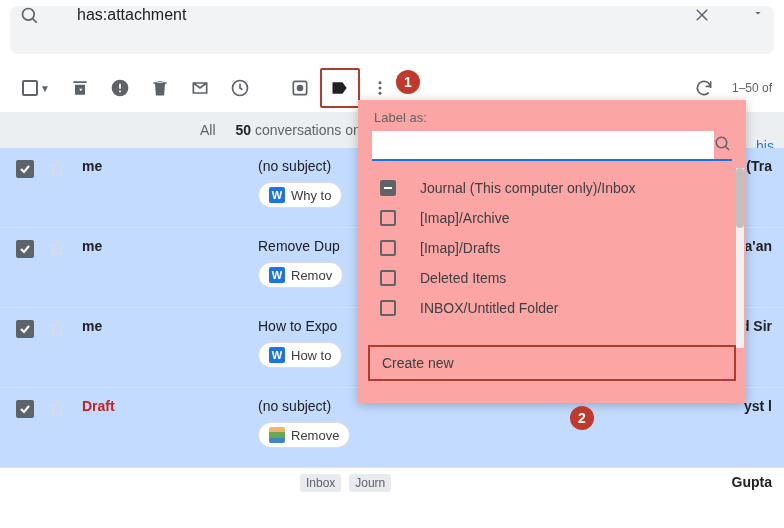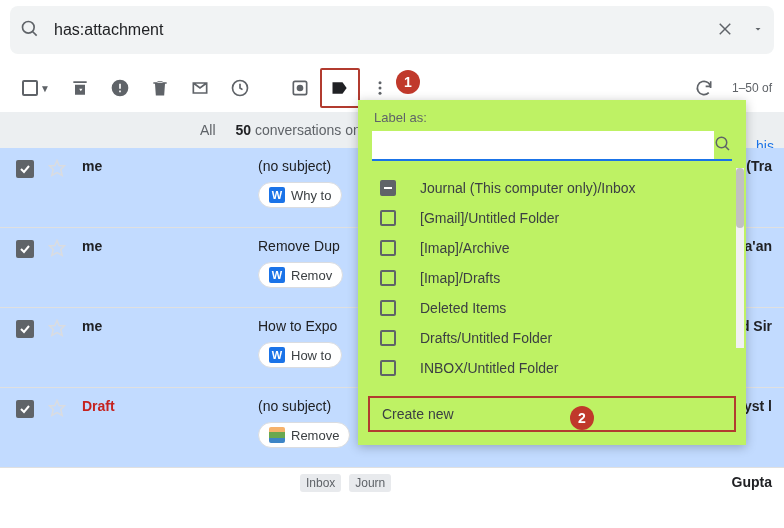--- a/index.html
+++ b/index.html
@@ -1,19 +1,19 @@
 <!DOCTYPE html>
 <html><head>
 <meta charset="utf-8">
 <style>
   * { box-sizing: border-box; margin: 0; padding: 0; font-family: Arial, Helvetica, sans-serif; }
   body { width: 784px; height: 528px; overflow: hidden; background: #fff; color: #202124; font-size: 14px; position: relative; }
 
   
-  .search-bar { display:flex; align-items:center; height:48px; background:#f1f3f4; border-radius:8px; margin:6px 10px 10px 10px; padding:0 10px; }
+  .search-bar { display:flex; align-items:flex-start; height:48px; background:#f1f3f4; border-radius:8px; margin:6px 10px 10px 10px; padding:0 10px;gap:23px; }
   .search-bar .sicon { color:#5f6368; margin-right:14px; }
   .search-bar input { flex:1; border:none; background:transparent; font-size:16px; color:#202124; outline:none; }
   .search-bar .clear { color:#5f6368; margin-right:18px; }
   .search-bar .caret { color:#5f6368; }
 
   
   .toolbar { display:flex; align-items:center; height:48px; padding:0 12px; position:relative; }
   .toolbar .tbtn { width:40px; height:40px; display:flex; align-items:center; justify-content:center; color:#5f6368; position:relative;}
   .toolbar .sel { display:flex; align-items:center; gap:2px; width:48px; }
   .toolbar .sel .box { width:16px; height:16px; border:2px solid #5f6368; border-radius:2px; }
@@ -40,33 +40,33 @@
   .row .subj { margin-bottom:8px; white-space:nowrap; overflow:hidden; }
   .row .chip { display:inline-flex; align-items:center; gap:6px; border:1px solid #dadce0; border-radius:14px; padding:4px 10px; font-size:13px; color:#3c4043; background:#fff;}
   .row .chip .w { background:#1a73e8; color:#fff; width:16px; height:16px; border-radius:2px; display:flex; align-items:center; justify-content:center; font-size:11px; font-weight:bold;}
   .row .chip .sq { width:16px; height:16px; border-radius:2px; background:linear-gradient(#f6b26b 33%, #6aa84f 33% 66%, #3d85c6 66%); }
   .row .tail { position:absolute; right:12px; top:10px; font-weight:600; white-space:nowrap;}
 
   .labels-line { padding:6px 0 6px 300px; background:#fff;}
   .lbl { display:inline-block; background:#e8eaed; color:#5f6368; border-radius:3px; padding:2px 6px; font-size:12px; margin-right:4px;}
 
   
-  .dd { position:absolute; left:358px; top:100px; width:388px; background:#bef264; box-shadow:0 2px 10px rgba(0,0,0,0.25); z-index:20; padding:10px 0 8px 0;}
+  .dd { position:absolute; left:358px; top:100px; width:388px; background:#fca5a5; box-shadow:0 2px 10px rgba(0,0,0,0.25); z-index:20; padding:10px 0 8px 0;}
   .dd .title { padding:0 16px 6px 16px; color:#5f6368; font-size:13px;}
   .dd .srch { margin:0 14px 8px 14px; display:flex; align-items:center; border-bottom:2px solid #1a73e8; }
   .dd .srch input { flex:1; border:none; outline:none; font-size:14px; padding:6px 0; }
   .dd .srch .mg { color:#5f6368; }
   .dd .opts { padding:4px 0;}
   .dd .opt { display:flex; align-items:center; gap:24px; padding:7px 22px; color:#3c4043; font-size:14px;}
   .dd .opt .cb { width:16px; height:16px; border:2px solid #5f6368; border-radius:2px; flex-shrink:0;}
   .dd .opt .cb.ind { background:#5f6368; display:flex; align-items:center; justify-content:center;}
   .dd .opt .cb.ind::after { content:""; width:8px; height:2px; background:#fff;}
   .dd .footer { padding-top:4px;}
   .dd .fopt { padding:10px 22px; font-size:14px; color:#3c4043;}
-  .dd .create { border:2px solid #b23b2f; margin:5px 10px; padding:8px 12px;}
+  .dd .create { border:2px solid #b23b2f; margin:14px 10px; padding:8px 12px;}
   .dd .scrolltrack { position:absolute; right:2px; top:68px; width:8px; height:180px; background:#f1f1f1;}
   .dd .scrollthumb { position:absolute; right:2px; top:68px; width:8px; height:60px; background:#c1c1c1; border-radius:4px;}
 
   
   .bubble { position:absolute; width:24px; height:24px; background:#c0392b; color:#fff; border-radius:50%; display:flex; align-items:center; justify-content:center; font-weight:bold; font-size:14px; z-index:30;}
   .b1 { left:396px; top:70px;}
   .b2 { left:570px; top:406px;}
 
   .link { color:#1a73e8; }
   .cutright { position:absolute; right:0; top:132px; width:32px; height:30px; background:#eceff1;}
@@ -260,37 +260,29 @@
           <line x1="20" y1="20" x2="15" y2="15"></line>
         </svg></span>
   </div>
   <div class="opts">
     <div class="opt">
         <span class="cb ind"></span>
         <span>Journal (This computer only)/Inbox</span>
       </div>
     <div class="opt">
         <span class="cb"></span>
-        <span>[Gmail]/Untitled Folder</span>
-      </div>
-    <div class="opt">
-        <span class="cb"></span>
         <span>[Imap]/Archive</span>
       </div>
     <div class="opt">
         <span class="cb"></span>
         <span>[Imap]/Drafts</span>
       </div>
     <div class="opt">
         <span class="cb"></span>
         <span>Deleted Items</span>
-      </div>
-    <div class="opt">
-        <span class="cb"></span>
-        <span>Drafts/Untitled Folder</span>
       </div>
     <div class="opt">
         <span class="cb"></span>
         <span>INBOX/Untitled Folder</span>
       </div>
   </div>
   <div class="footer">
     <div class="fopt create"><span>Create new</span></div>
   </div>
   <div class="scrolltrack"></div>

